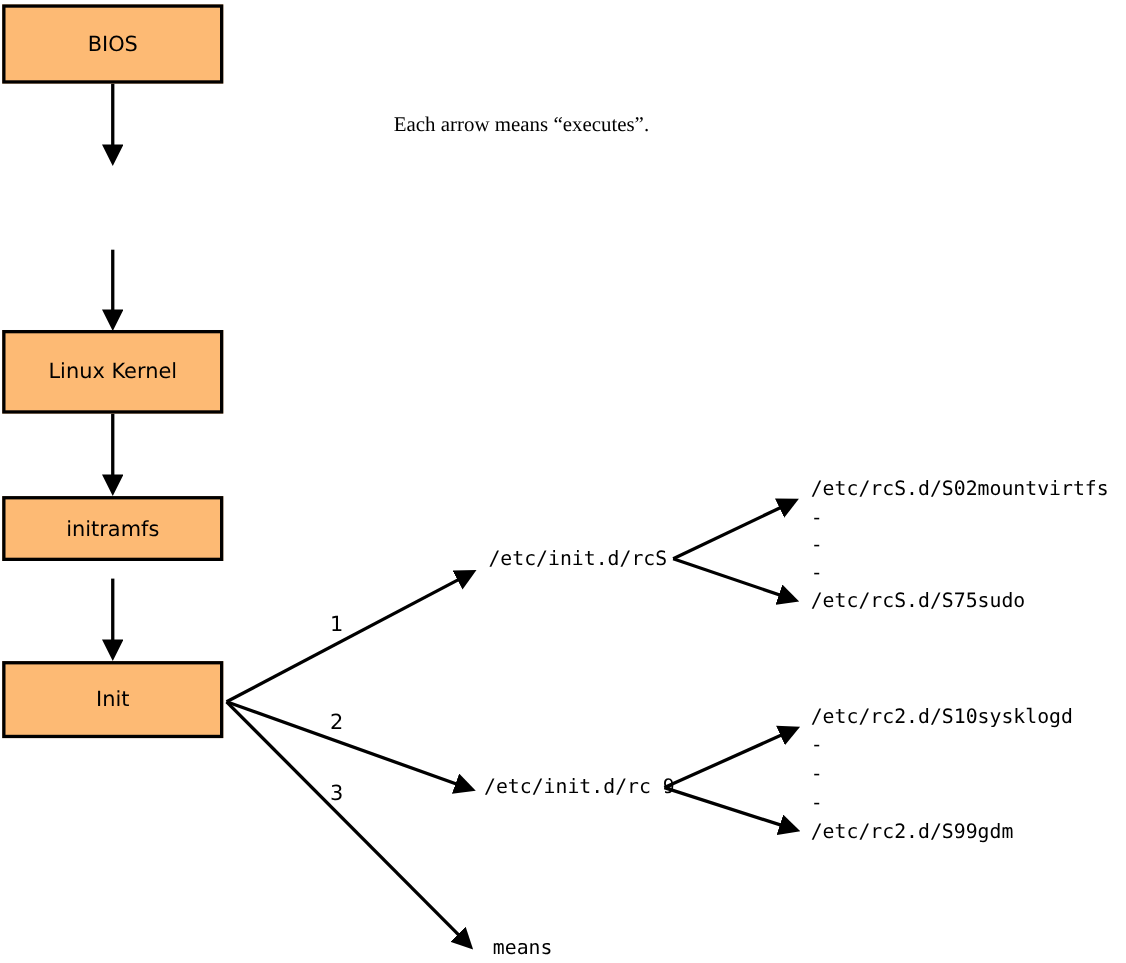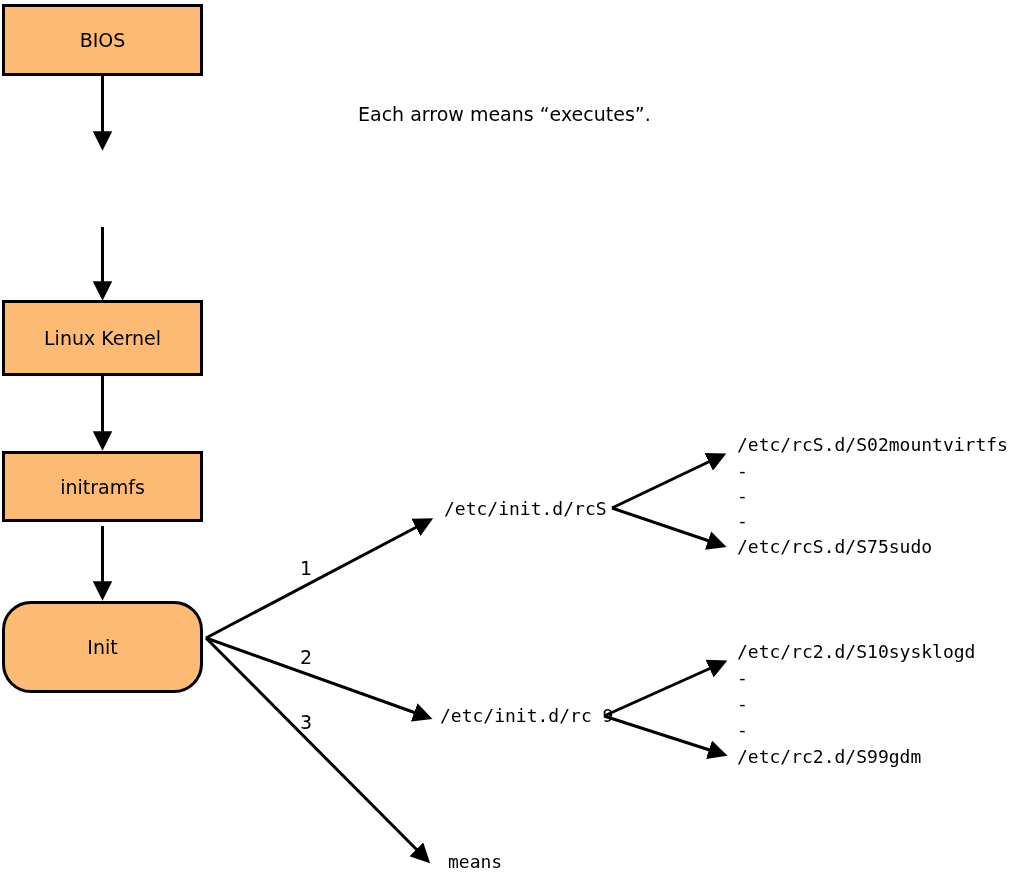--- a/index.html
+++ b/index.html
@@ -53,20 +53,21 @@
     font-size: 19px;
     line-height: 1;
   }
   .note {
     position: absolute;
     left: 358px;
     top: 114px;
     transform: translateY(-50%);
     font-size: 19px;
     white-space: pre;
+    font-family: Liberation Serif, serif;
   }
 </style>
 </head>
 <body>
 
 <div class="stage">
 
   <svg class="arrows" viewBox="0 0 1024 875">
     <defs>
       <marker id="ah" viewBox="0 0 10 10" refX="7" refY="5" markerWidth="6.5" markerHeight="6.5" orient="auto" markerUnits="strokeWidth">
@@ -90,24 +91,24 @@
   </svg>
 
   <div class="note">Each arrow means “executes”.</div>
 
   <div class="box" style="top:4px;height:72px;">
     <span>BIOS</span>
   </div>
   <div class="box" style="top:300px;height:76px;">
     <span>Linux Kernel</span>
   </div>
-  <div class="box" style="top:451px;height:71px;">
+  <div class="box" style="top:451px;height:59px;">
     <span>initramfs</span>
   </div>
-  <div class="box" style="top:601px;height:92px;border-radius:29px;">
+  <div class="box" style="top:601px;height:70px;">
     <span>Init</span>
   </div>
 
   <div class="num" style="left:306px;top:568px;">1</div>
   <div class="num" style="left:306px;top:657px;">2</div>
   <div class="num" style="left:306px;top:722px;">3</div>
 
   <div class="mono" style="left:444px;top:509px;">/etc/init.d/rcS</div>
   <div class="mono" style="left:440px;top:716px;">/etc/init.d/rc 9</div>
   <div class="mono" style="left:448px;top:862px;">means</div>

